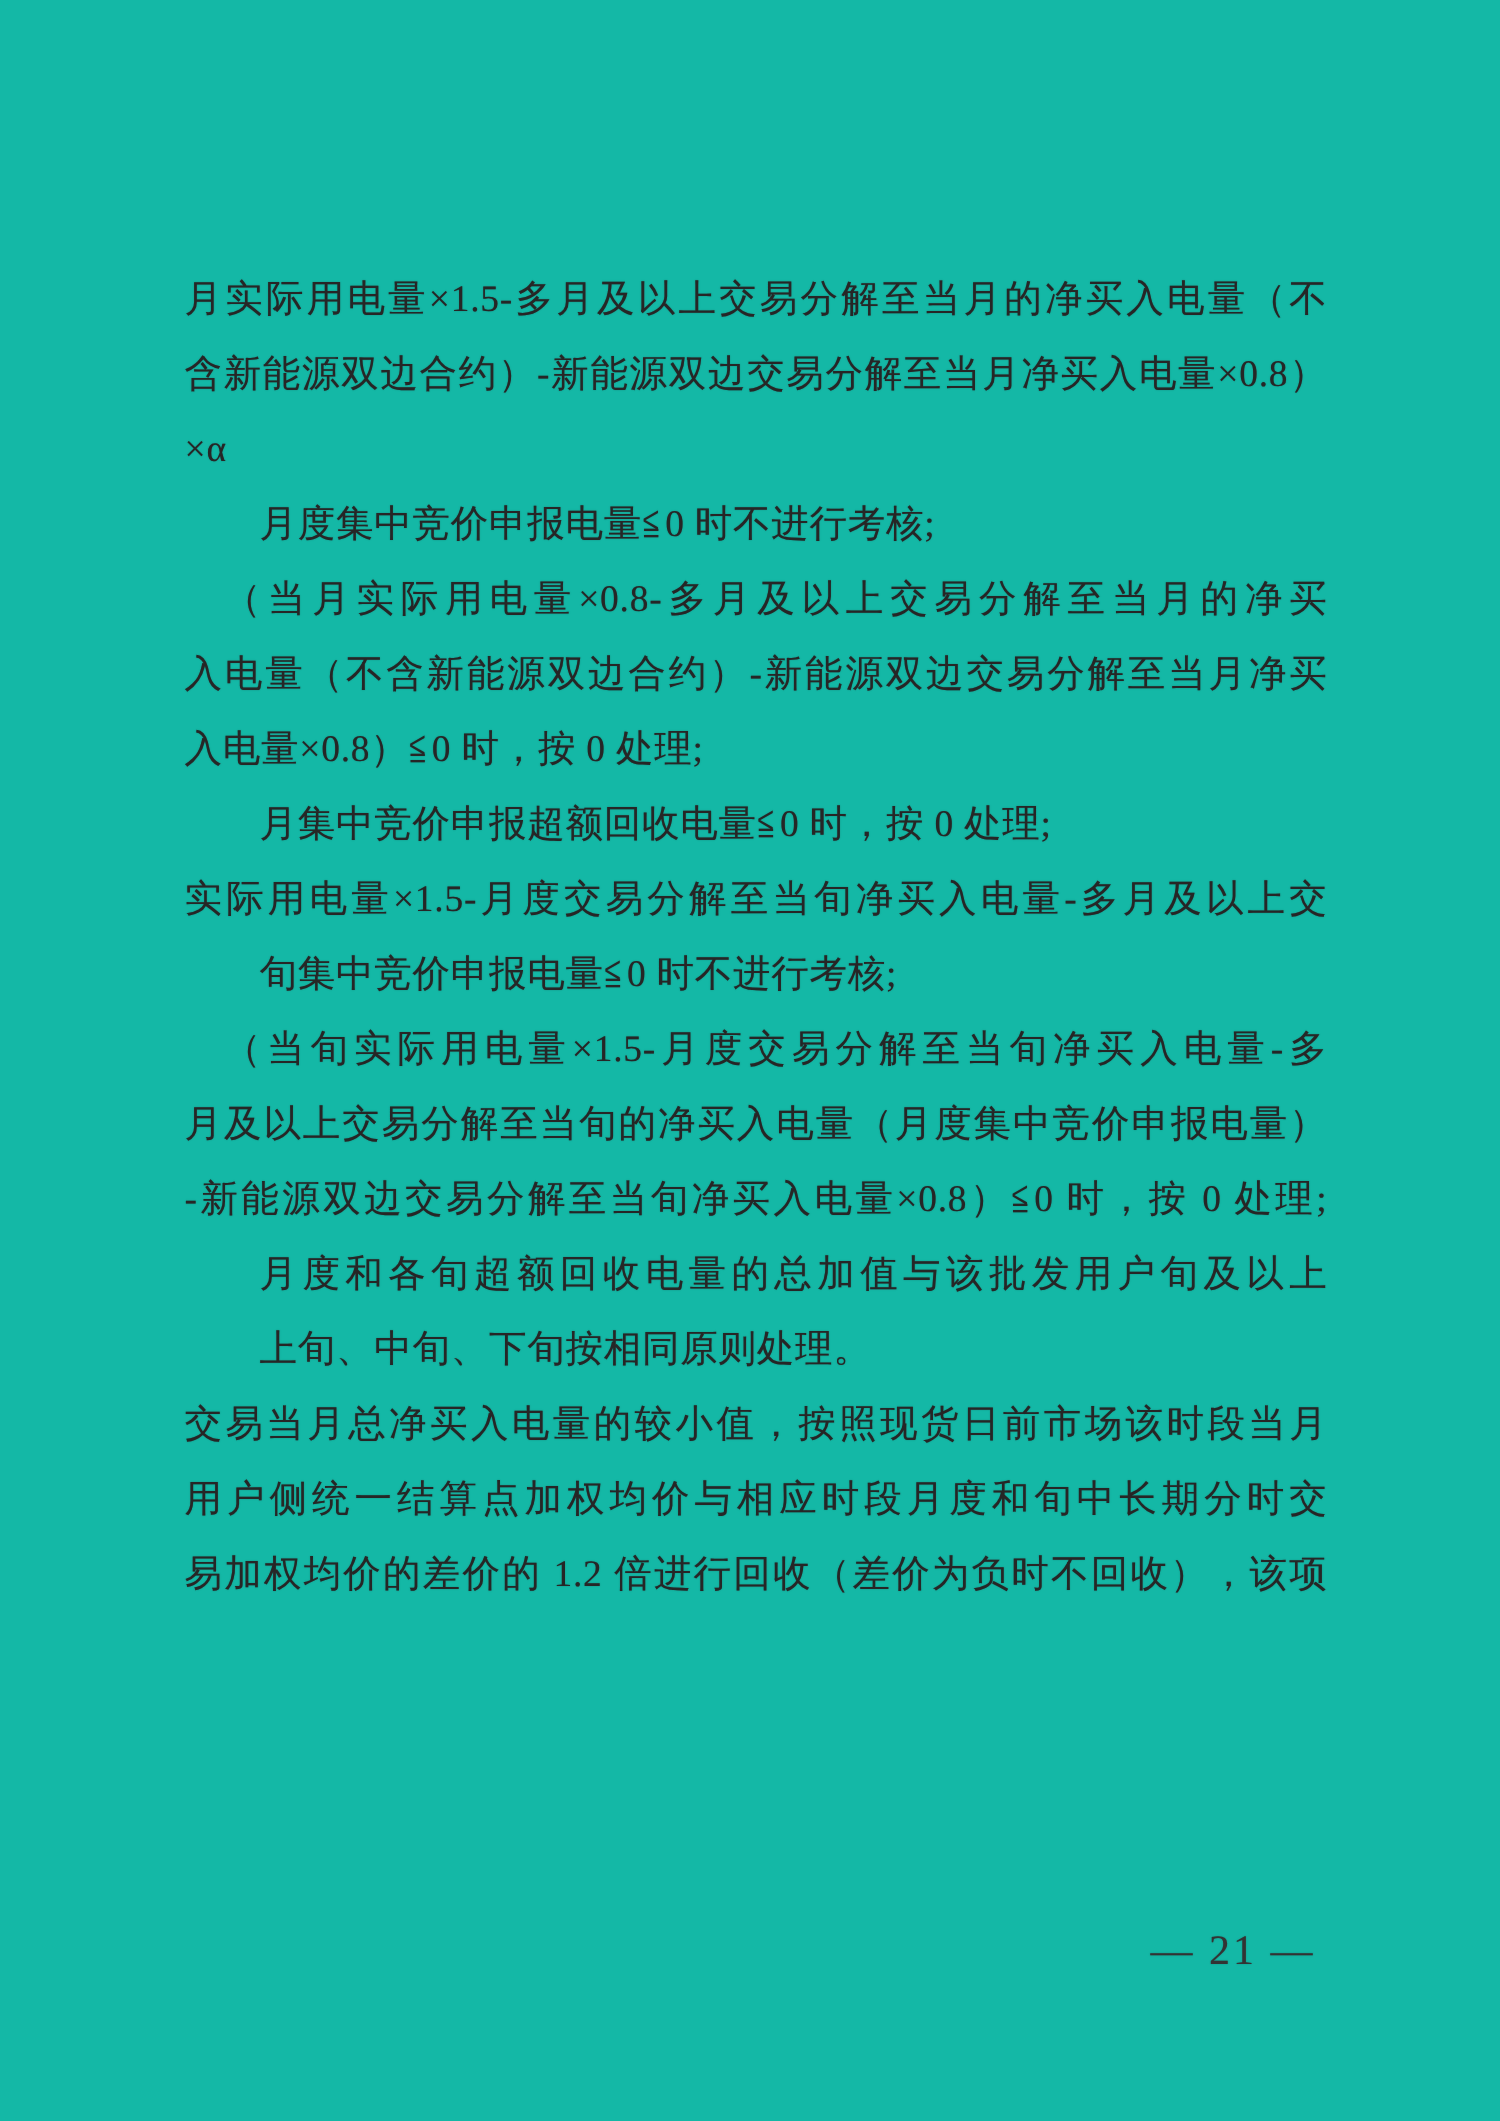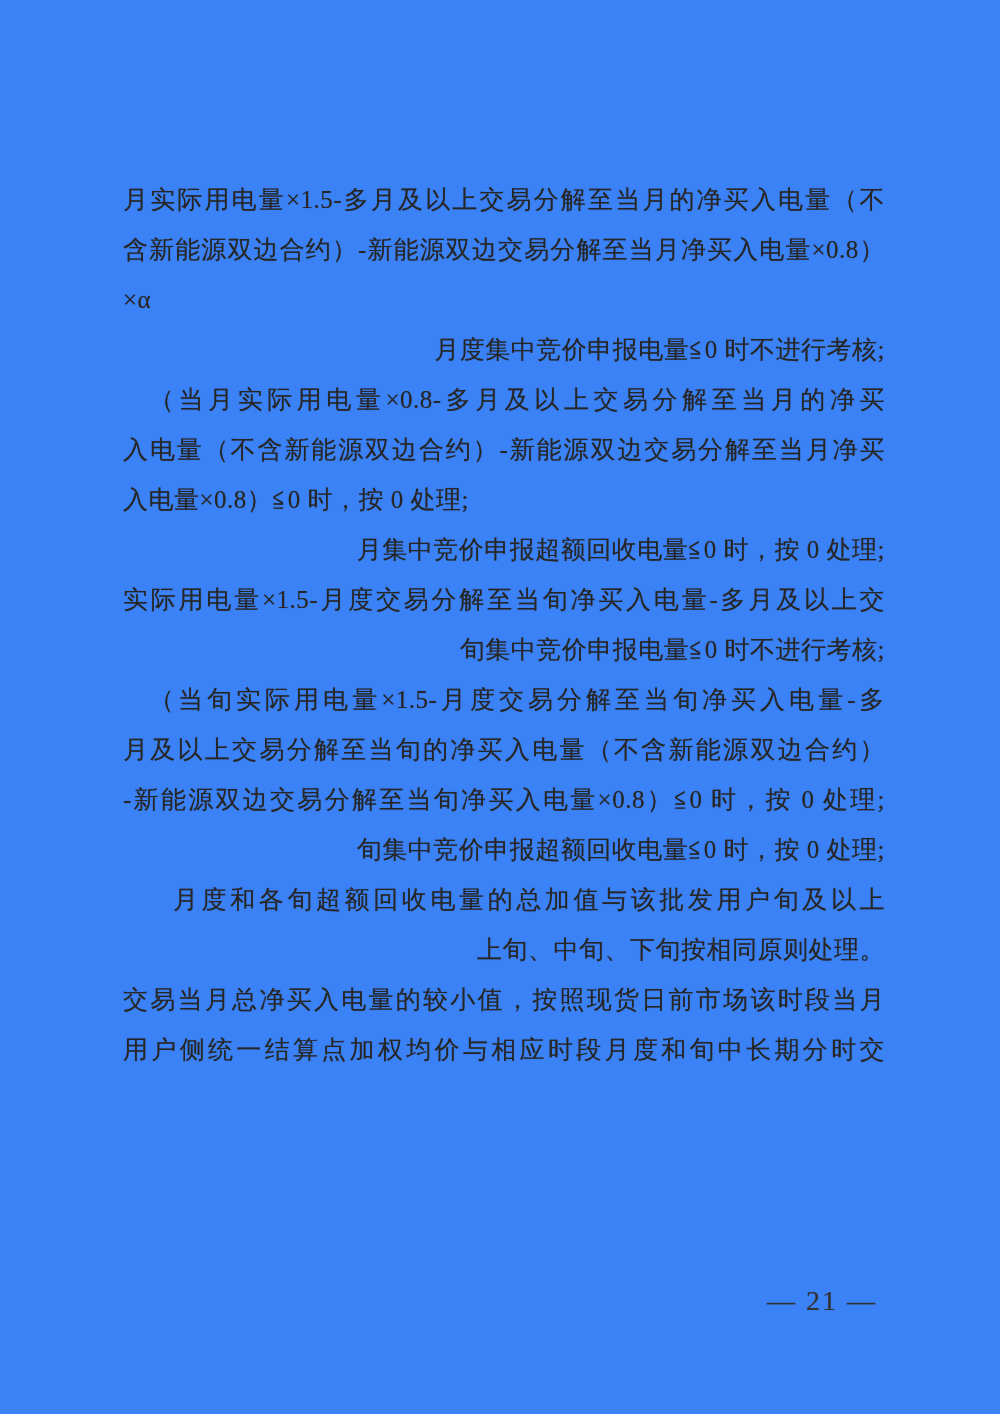--- a/index.html
+++ b/index.html
@@ -11,21 +11,21 @@
     height: 1414px;
     position: relative;
     background: #ffffff;
     font-family: "Liberation Serif", "DejaVu Serif", serif;
     color: #262626;
     overflow: hidden;
   }
   .sheet {
     position: absolute;
     inset: 0;
-    background: #3b82f6;
+    background: #14b8a6;
   }
   .doc-body {
     position: absolute;
     left: 123px;
     top: 175px;
     width: 762px;
   }
   .line {
     height: 50px;
     line-height: 50px;
@@ -36,21 +36,20 @@
     text-align: left;
     white-space: pre;
   }
   .line.justify {
     white-space: normal;
     text-align: justify;
     text-align-last: justify;
   }
   .line.indent {
     text-indent: 50px;
-    text-align: right;
   }
   .line.indent.paren {
     text-indent: 26px;
   }
   .page-number {
     position: absolute;
     top: 1286px;
     right: 123px;
     font-size: 28px;
     line-height: 30px;
@@ -68,22 +67,22 @@
       <div class="line justify">含新能源双边合约）-新能源双边交易分解至当月净买入电量×0.8）</div>
       <div class="line">×α</div>
       <div class="line indent">月度集中竞价申报电量≦0 时不进行考核;</div>
       <div class="line justify indent paren">（当月实际用电量×0.8-多月及以上交易分解至当月的净买</div>
       <div class="line justify">入电量（不含新能源双边合约）-新能源双边交易分解至当月净买</div>
       <div class="line">入电量×0.8）≦0 时，按 0 处理;</div>
       <div class="line indent">月集中竞价申报超额回收电量≦0 时，按 0 处理;</div>
       <div class="line justify">实际用电量×1.5-月度交易分解至当旬净买入电量-多月及以上交</div>
       <div class="line indent">旬集中竞价申报电量≦0 时不进行考核;</div>
       <div class="line justify indent paren">（当旬实际用电量×1.5-月度交易分解至当旬净买入电量-多</div>
-      <div class="line justify">月及以上交易分解至当旬的净买入电量（不含新能源双边合约）</div>
+      <div class="line justify">月及以上交易分解至当旬的净买入电量（月度集中竞价申报电量）</div>
       <div class="line justify">-新能源双边交易分解至当旬净买入电量×0.8）≦0 时，按 0 处理;</div>
-      <div class="line indent">旬集中竞价申报超额回收电量≦0 时，按 0 处理;</div>
       <div class="line justify indent">月度和各旬超额回收电量的总加值与该批发用户旬及以上</div>
       <div class="line indent">上旬、中旬、下旬按相同原则处理。</div>
       <div class="line justify">交易当月总净买入电量的较小值，按照现货日前市场该时段当月</div>
       <div class="line justify">用户侧统一结算点加权均价与相应时段月度和旬中长期分时交</div>
+      <div class="line justify">易加权均价的差价的 1.2 倍进行回收（差价为负时不回收），该项</div>
     </div>
   <div class="page-number">— 21 —</div>
 </div>
 
 </body></html>

